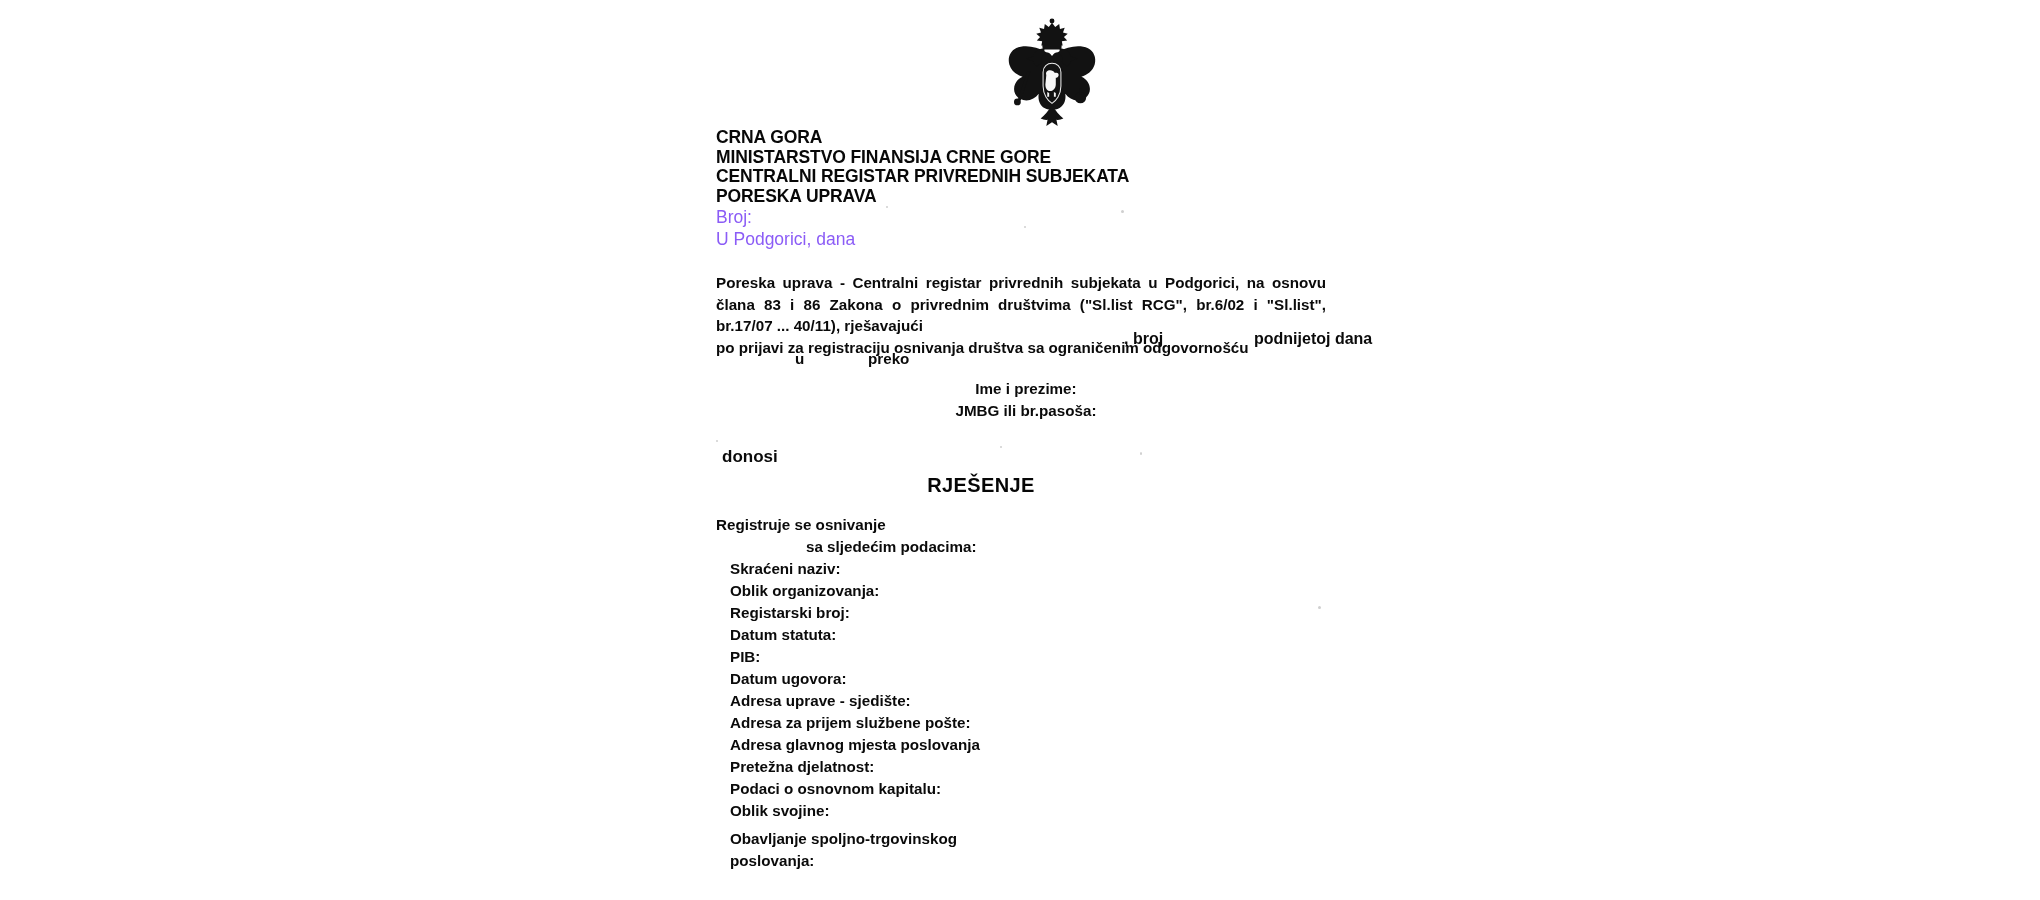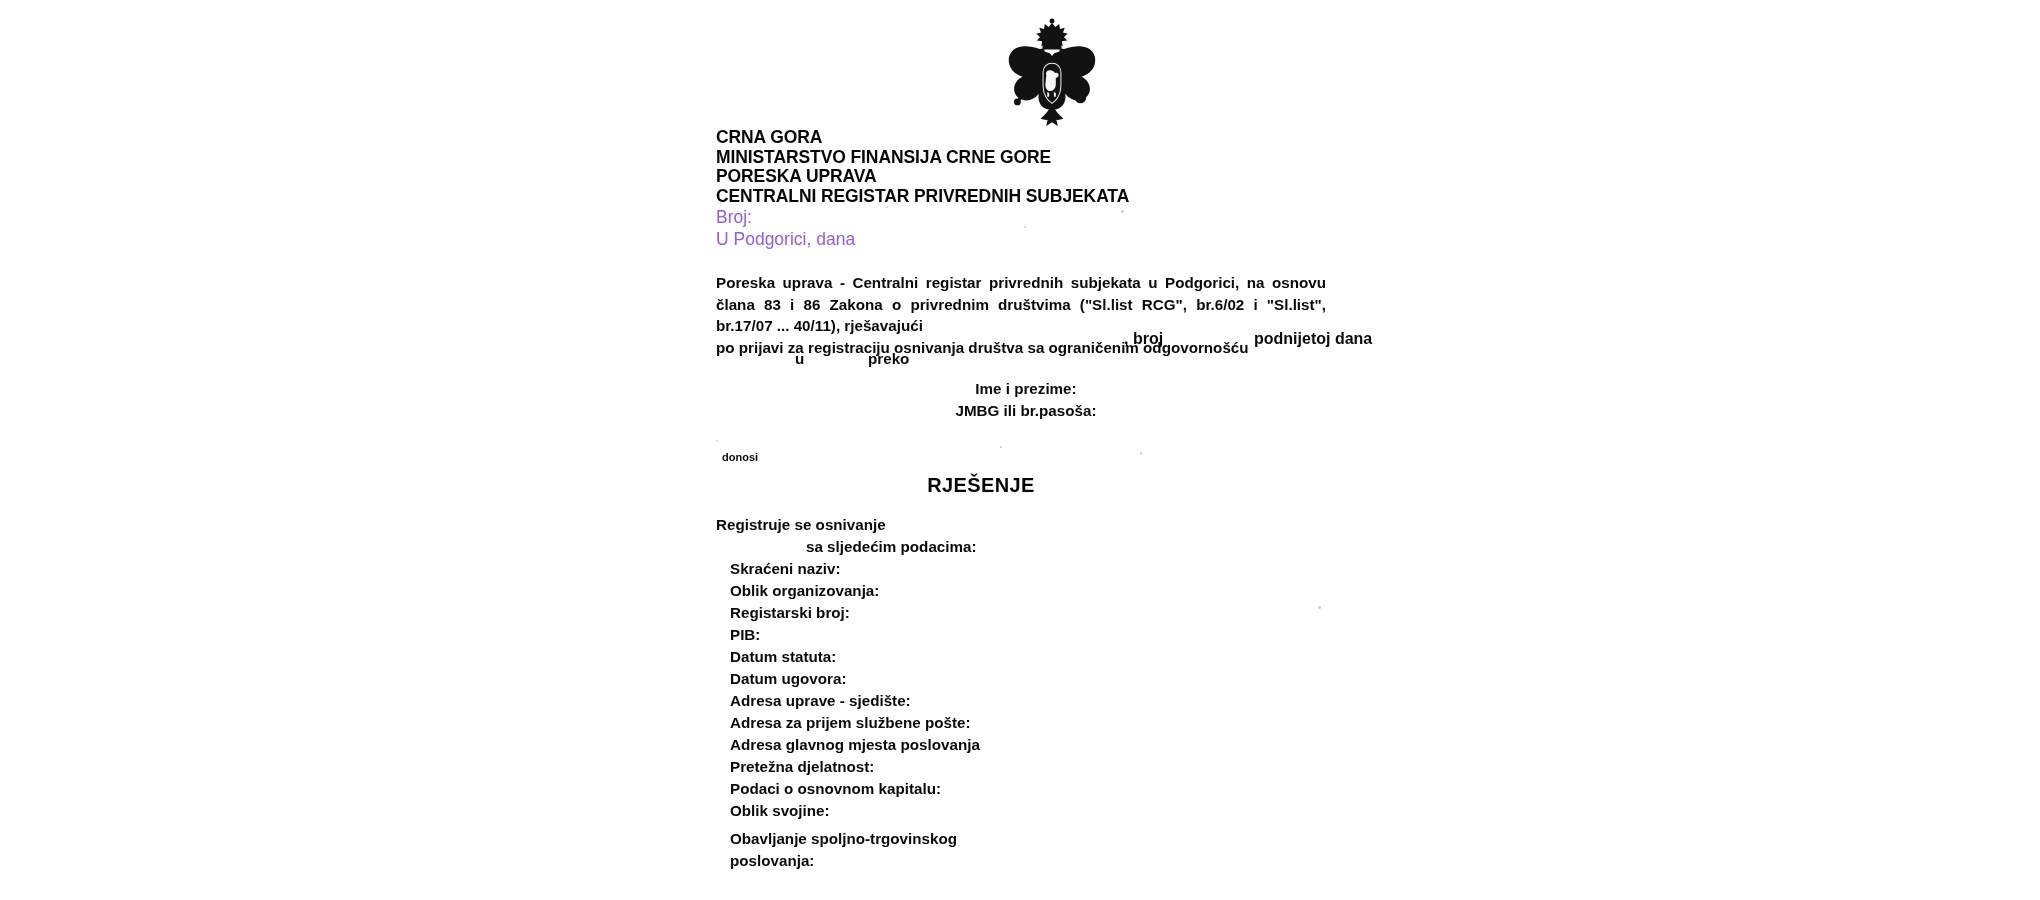--- a/index.html
+++ b/index.html
@@ -118,21 +118,21 @@
     color: #0a0a0a;
     white-space: nowrap;
     text-align: center;
   }
 
   .donosi {
     position: absolute;
     left: 722px;
     top: 446px;
     font-weight: bold;
-    font-size: 11px;
+    font-size: 17px;
     line-height: 22px;
     color: #0a0a0a;
   }
 
   
   .decision-title {
     position: absolute;
     left: 716px;
     top: 474px;
     width: 620px;
@@ -252,22 +252,22 @@
       <path d="M50 47.8 C45 47.8 40.6 51.2 40.6 57.2 L40.6 71.8
                C40.6 80.8 45.6 87.2 50 90
                C54.4 87.2 59.4 80.8 59.4 71.8 L59.4 57.2
                C59.4 51.2 55 47.8 50 47.8 Z" fill="none" stroke="#e9e9e9" stroke-width="1.1"></path>
     </svg>
   </div>
 
   <div class="org-block">
     <div class="org-line">CRNA GORA</div>
     <div class="org-line">MINISTARSTVO FINANSIJA CRNE GORE</div>
+    <div class="org-line">CENTRALNI REGISTAR PRIVREDNIH SUBJEKATA</div>
     <div class="org-line">PORESKA UPRAVA</div>
-    <div class="org-line">CENTRALNI REGISTAR PRIVREDNIH SUBJEKATA</div>
     <div class="plain-line">Broj:</div>
     <div class="plain-line">U Podgorici, dana</div>
   </div>
 
   <div class="legal-para">
     <span>Poreska uprava - Centralni registar privrednih subjekata u Podgorici, na osnovu člana 83 i 86 Zakona o privrednim društvima ("Sl.list RCG", br.6/02 i  "Sl.list", br.17/07 ... 40/11), rješavajući</span>
     <span class="lastline">po prijavi za registraciju osnivanja društva sa ograničenim odgovornošću</span>
   </div>
 
   <div class="fill-row-1">
@@ -291,22 +291,22 @@
 
   <div class="reg-intro">
     <span>Registruje se osnivanje</span>
     <span class="sub">sa sljedećim podacima:</span>
   </div>
 
   <div class="fields">
     <div class="field-row">Skraćeni naziv:</div>
     <div class="field-row">Oblik organizovanja:</div>
     <div class="field-row">Registarski broj:</div>
+    <div class="field-row">Datum statuta:</div>
     <div class="field-row">PIB:</div>
-    <div class="field-row">Datum statuta:</div>
     <div class="field-row">Datum ugovora:</div>
     <div class="field-row">Adresa uprave - sjedište:</div>
     <div class="field-row">Adresa za prijem službene pošte:</div>
     <div class="field-row">Adresa glavnog mjesta poslovanja</div>
     <div class="field-row">Pretežna djelatnost:</div>
     <div class="field-row">Podaci o osnovnom kapitalu:</div>
     <div class="field-row">Oblik svojine:</div>
   </div>
 
   <div class="fields-tail">

